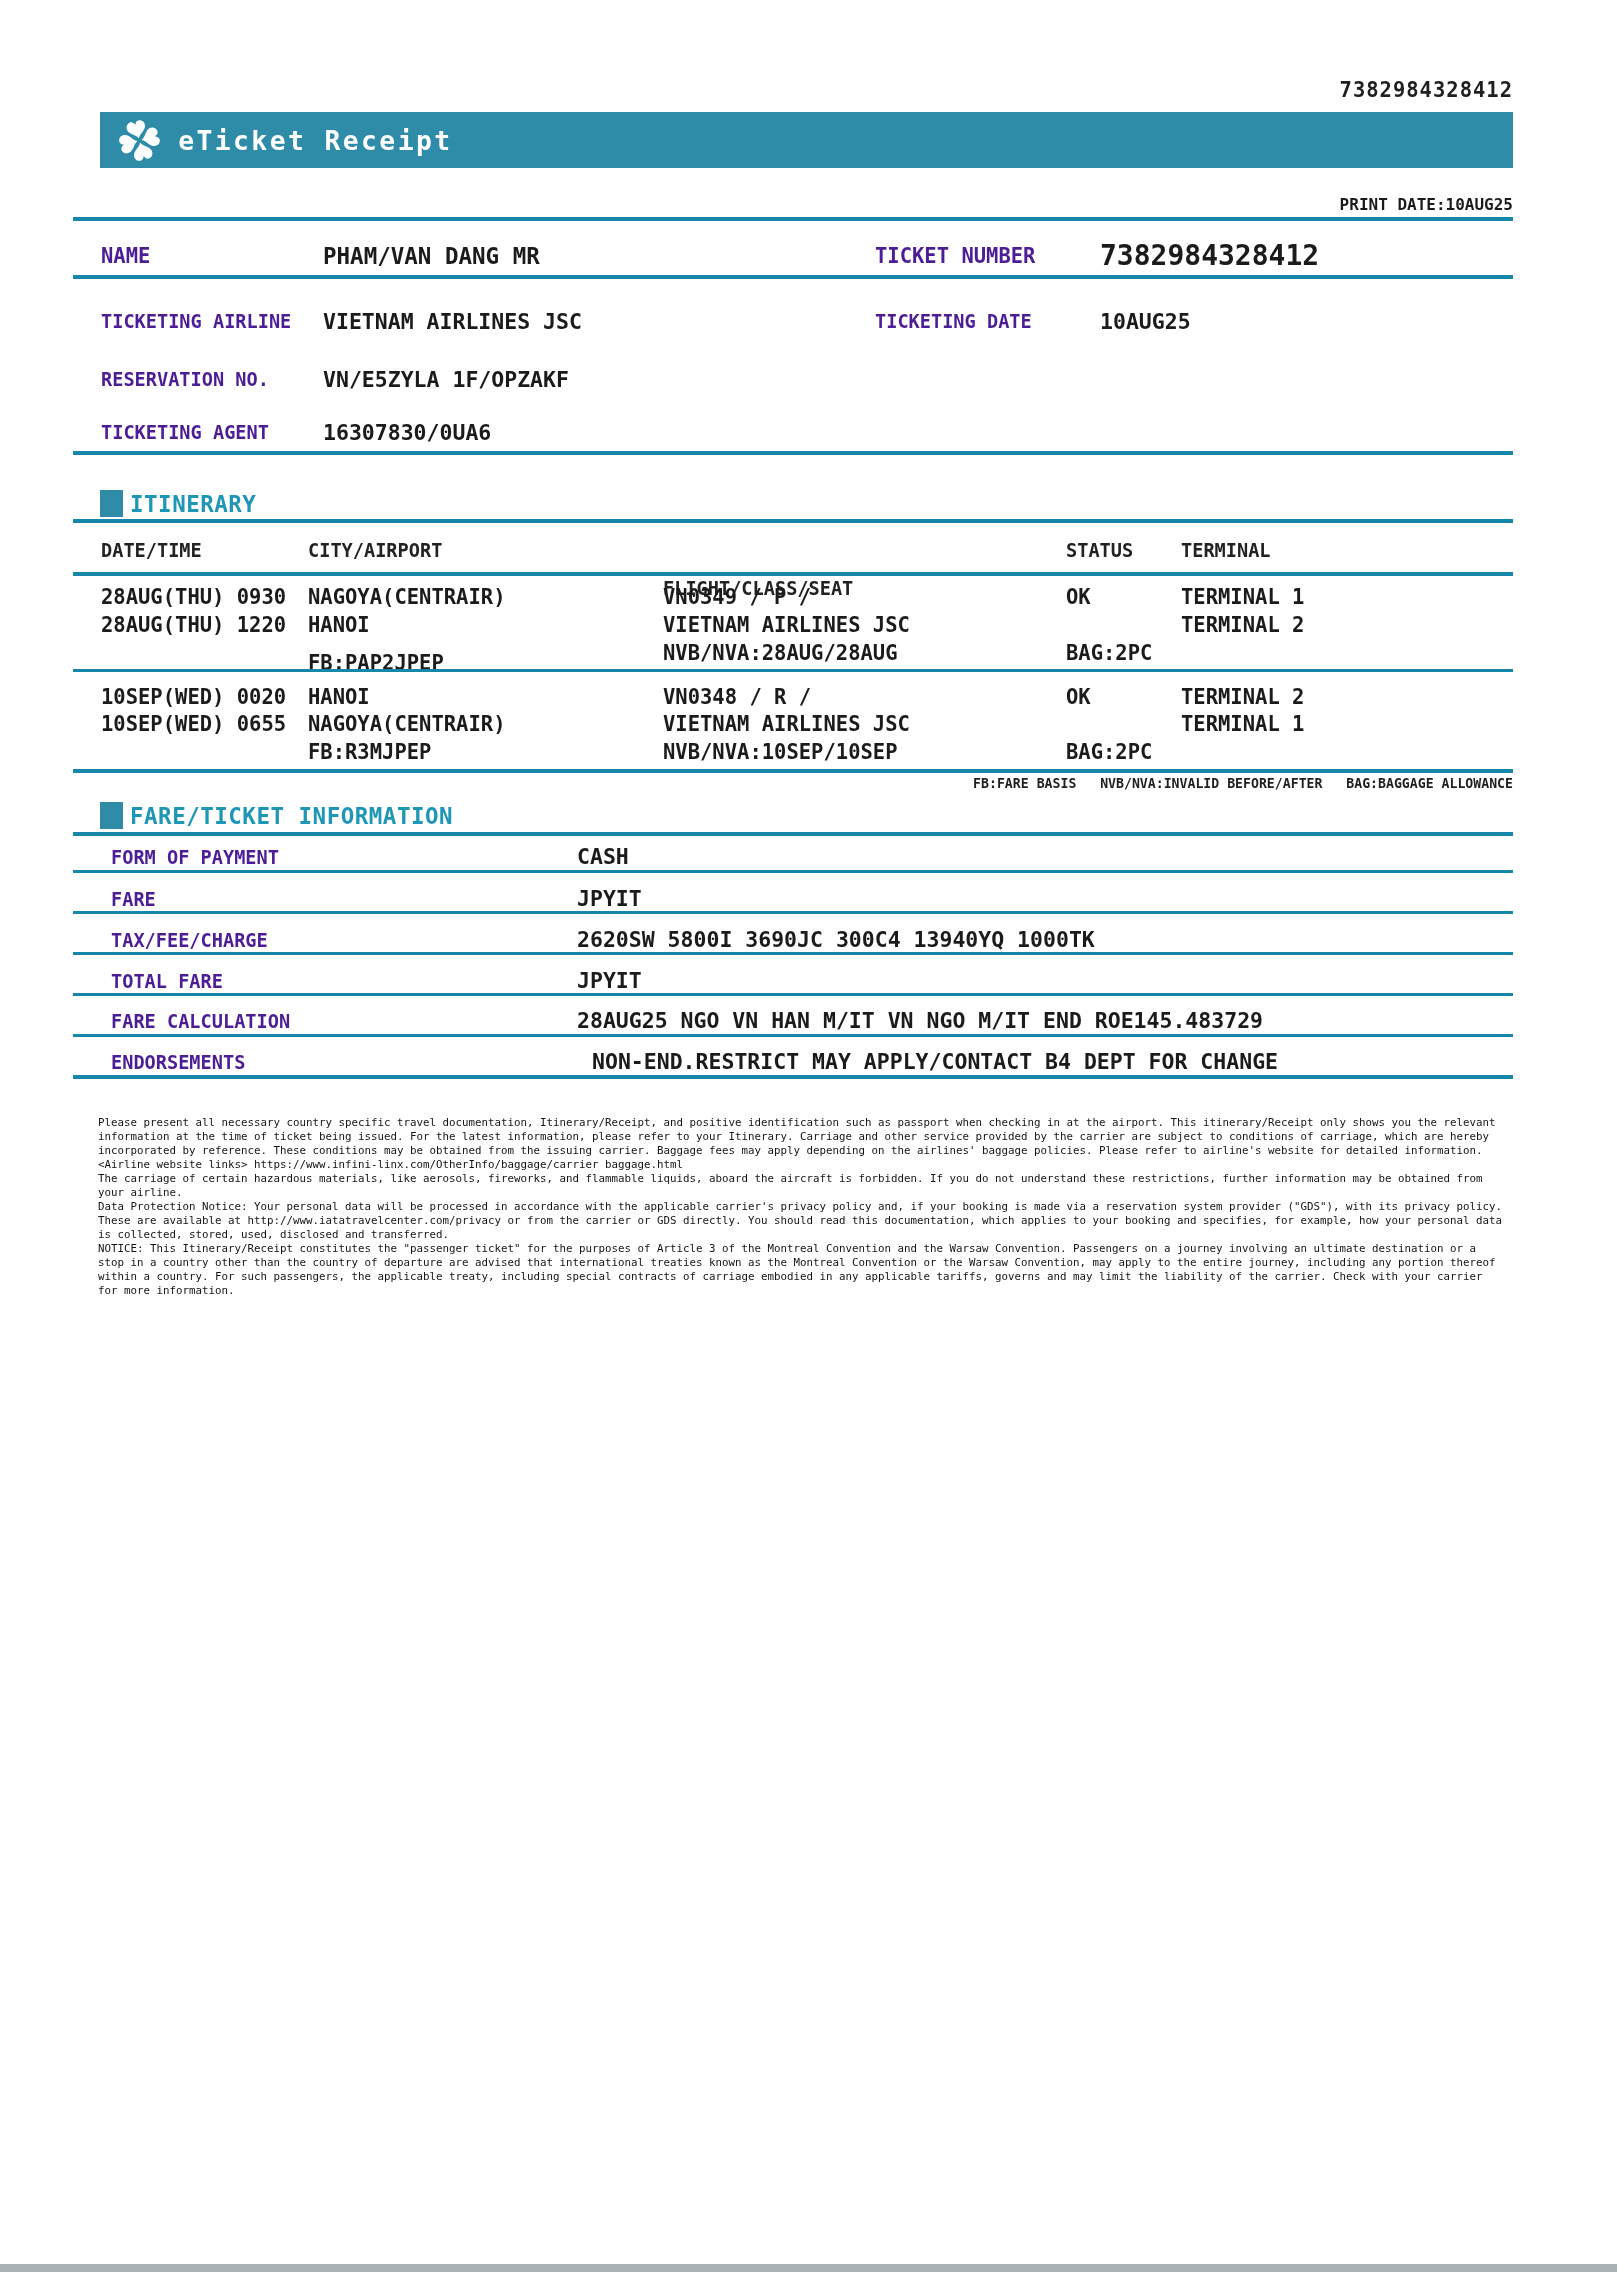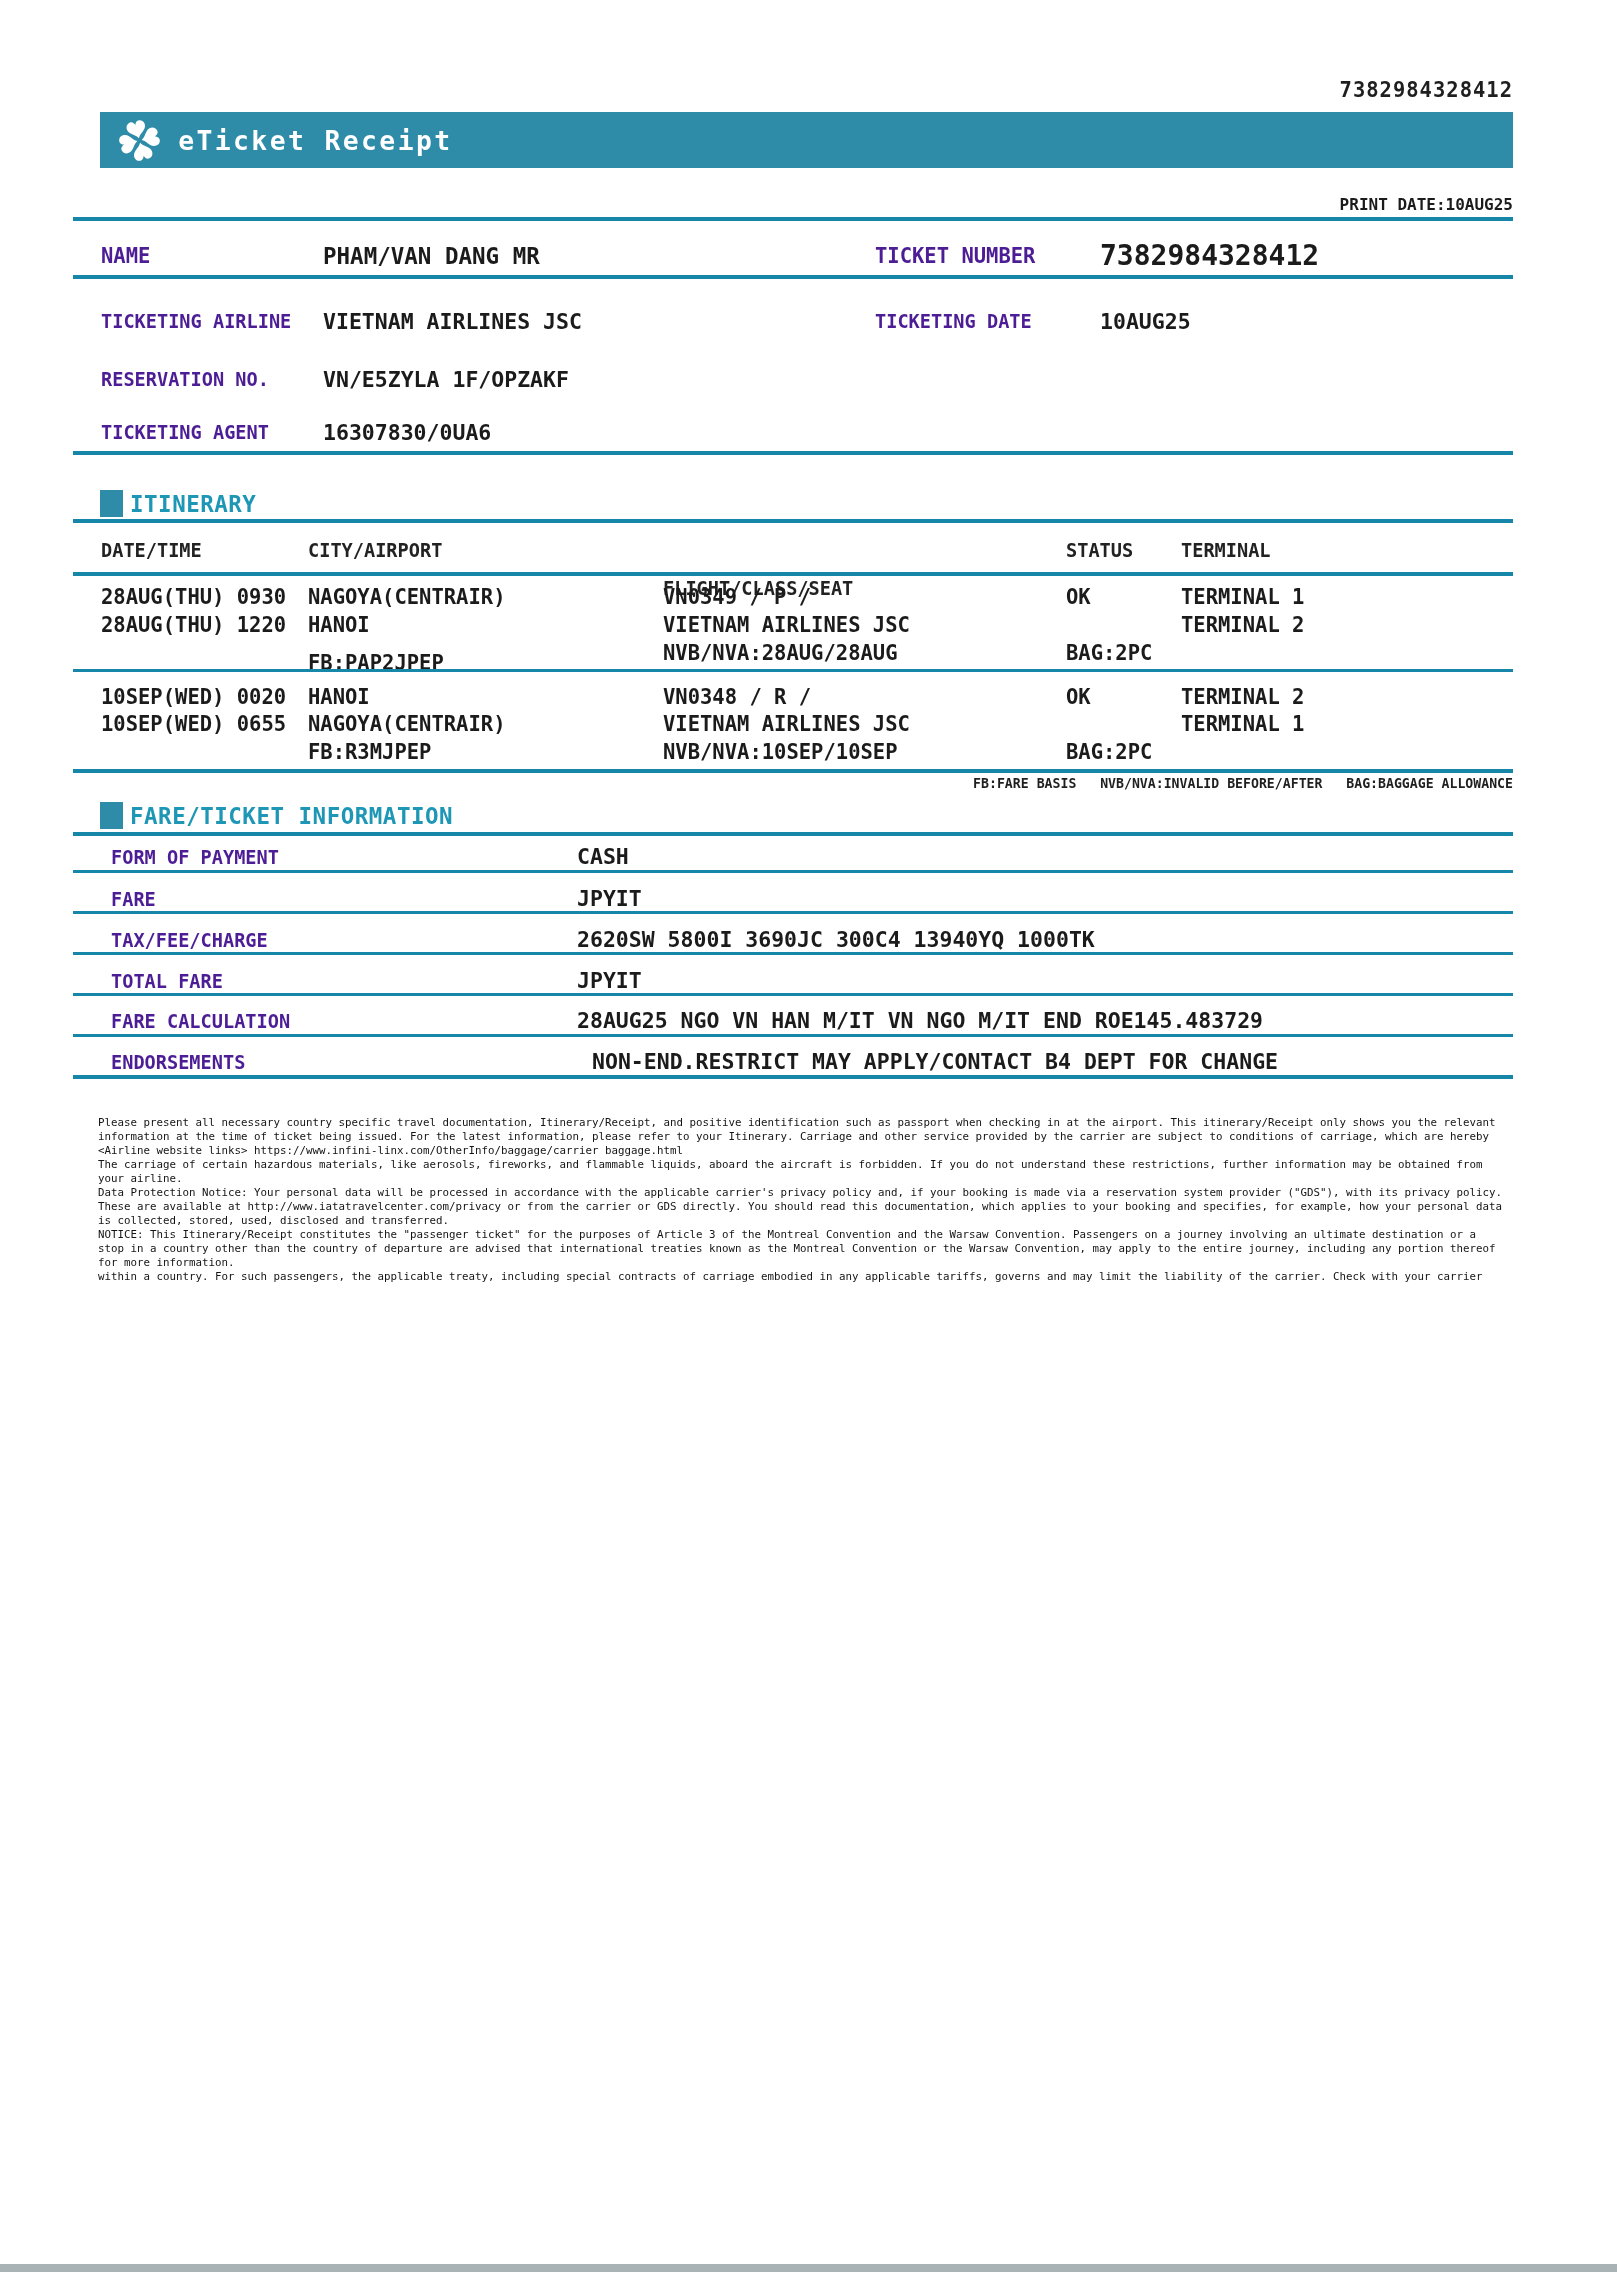--- a/index.html
+++ b/index.html
@@ -150,28 +150,29 @@
     <div class="rule thin" style="top:1034px;"></div>
 
     <div class="abs lbl" style="left:111px; top:1052px;">ENDORSEMENTS</div>
     <div class="abs val" style="left:592px; top:1049px;">NON-END.RESTRICT MAY APPLY/CONTACT B4 DEPT FOR CHANGE</div>
     <div class="rule" style="top:1075px;"></div>
   </div>
 
   <div class="fine">
     <div>Please present all necessary country specific travel documentation, Itinerary/Receipt, and positive identification such as passport when checking in at the airport. This itinerary/Receipt only shows you the relevant</div>
     <div>information at the time of ticket being issued. For the latest information, please refer to your Itinerary. Carriage and other service provided by the carrier are subject to conditions of carriage, which are hereby</div>
+    <div>incorporated by reference. These conditions may be obtained from the issuing carrier. Baggage fees may apply depending on the airlines' baggage policies. Please refer to airline's website for detailed information.</div>
     <div>&lt;Airline website links&gt; https://www.infini-linx.com/OtherInfo/baggage/carrier baggage.html</div>
     <div>The carriage of certain hazardous materials, like aerosols, fireworks, and flammable liquids, aboard the aircraft is forbidden. If you do not understand these restrictions, further information may be obtained from</div>
     <div>your airline.</div>
     <div>Data Protection Notice: Your personal data will be processed in accordance with the applicable carrier's privacy policy and, if your booking is made via a reservation system provider ("GDS"), with its privacy policy.</div>
     <div>These are available at http://www.iatatravelcenter.com/privacy or from the carrier or GDS directly. You should read this documentation, which applies to your booking and specifies, for example, how your personal data</div>
     <div>is collected, stored, used, disclosed and transferred.</div>
     <div>NOTICE: This Itinerary/Receipt constitutes the "passenger ticket" for the purposes of Article 3 of the Montreal Convention and the Warsaw Convention. Passengers on a journey involving an ultimate destination or a</div>
     <div>stop in a country other than the country of departure are advised that international treaties known as the Montreal Convention or the Warsaw Convention, may apply to the entire journey, including any portion thereof</div>
+    <div>within a country. For such passengers, the applicable treaty, including special contracts of carriage embodied in any applicable tariffs, governs and may limit the liability of the carrier. Check with your carrier</div>
     <div>for more information.</div>
-    <div>within a country. For such passengers, the applicable treaty, including special contracts of carriage embodied in any applicable tariffs, governs and may limit the liability of the carrier. Check with your carrier</div>
   </div>
 
   <div class="bottomstrip"></div>
 
 </div>
 
 
 </body></html>

